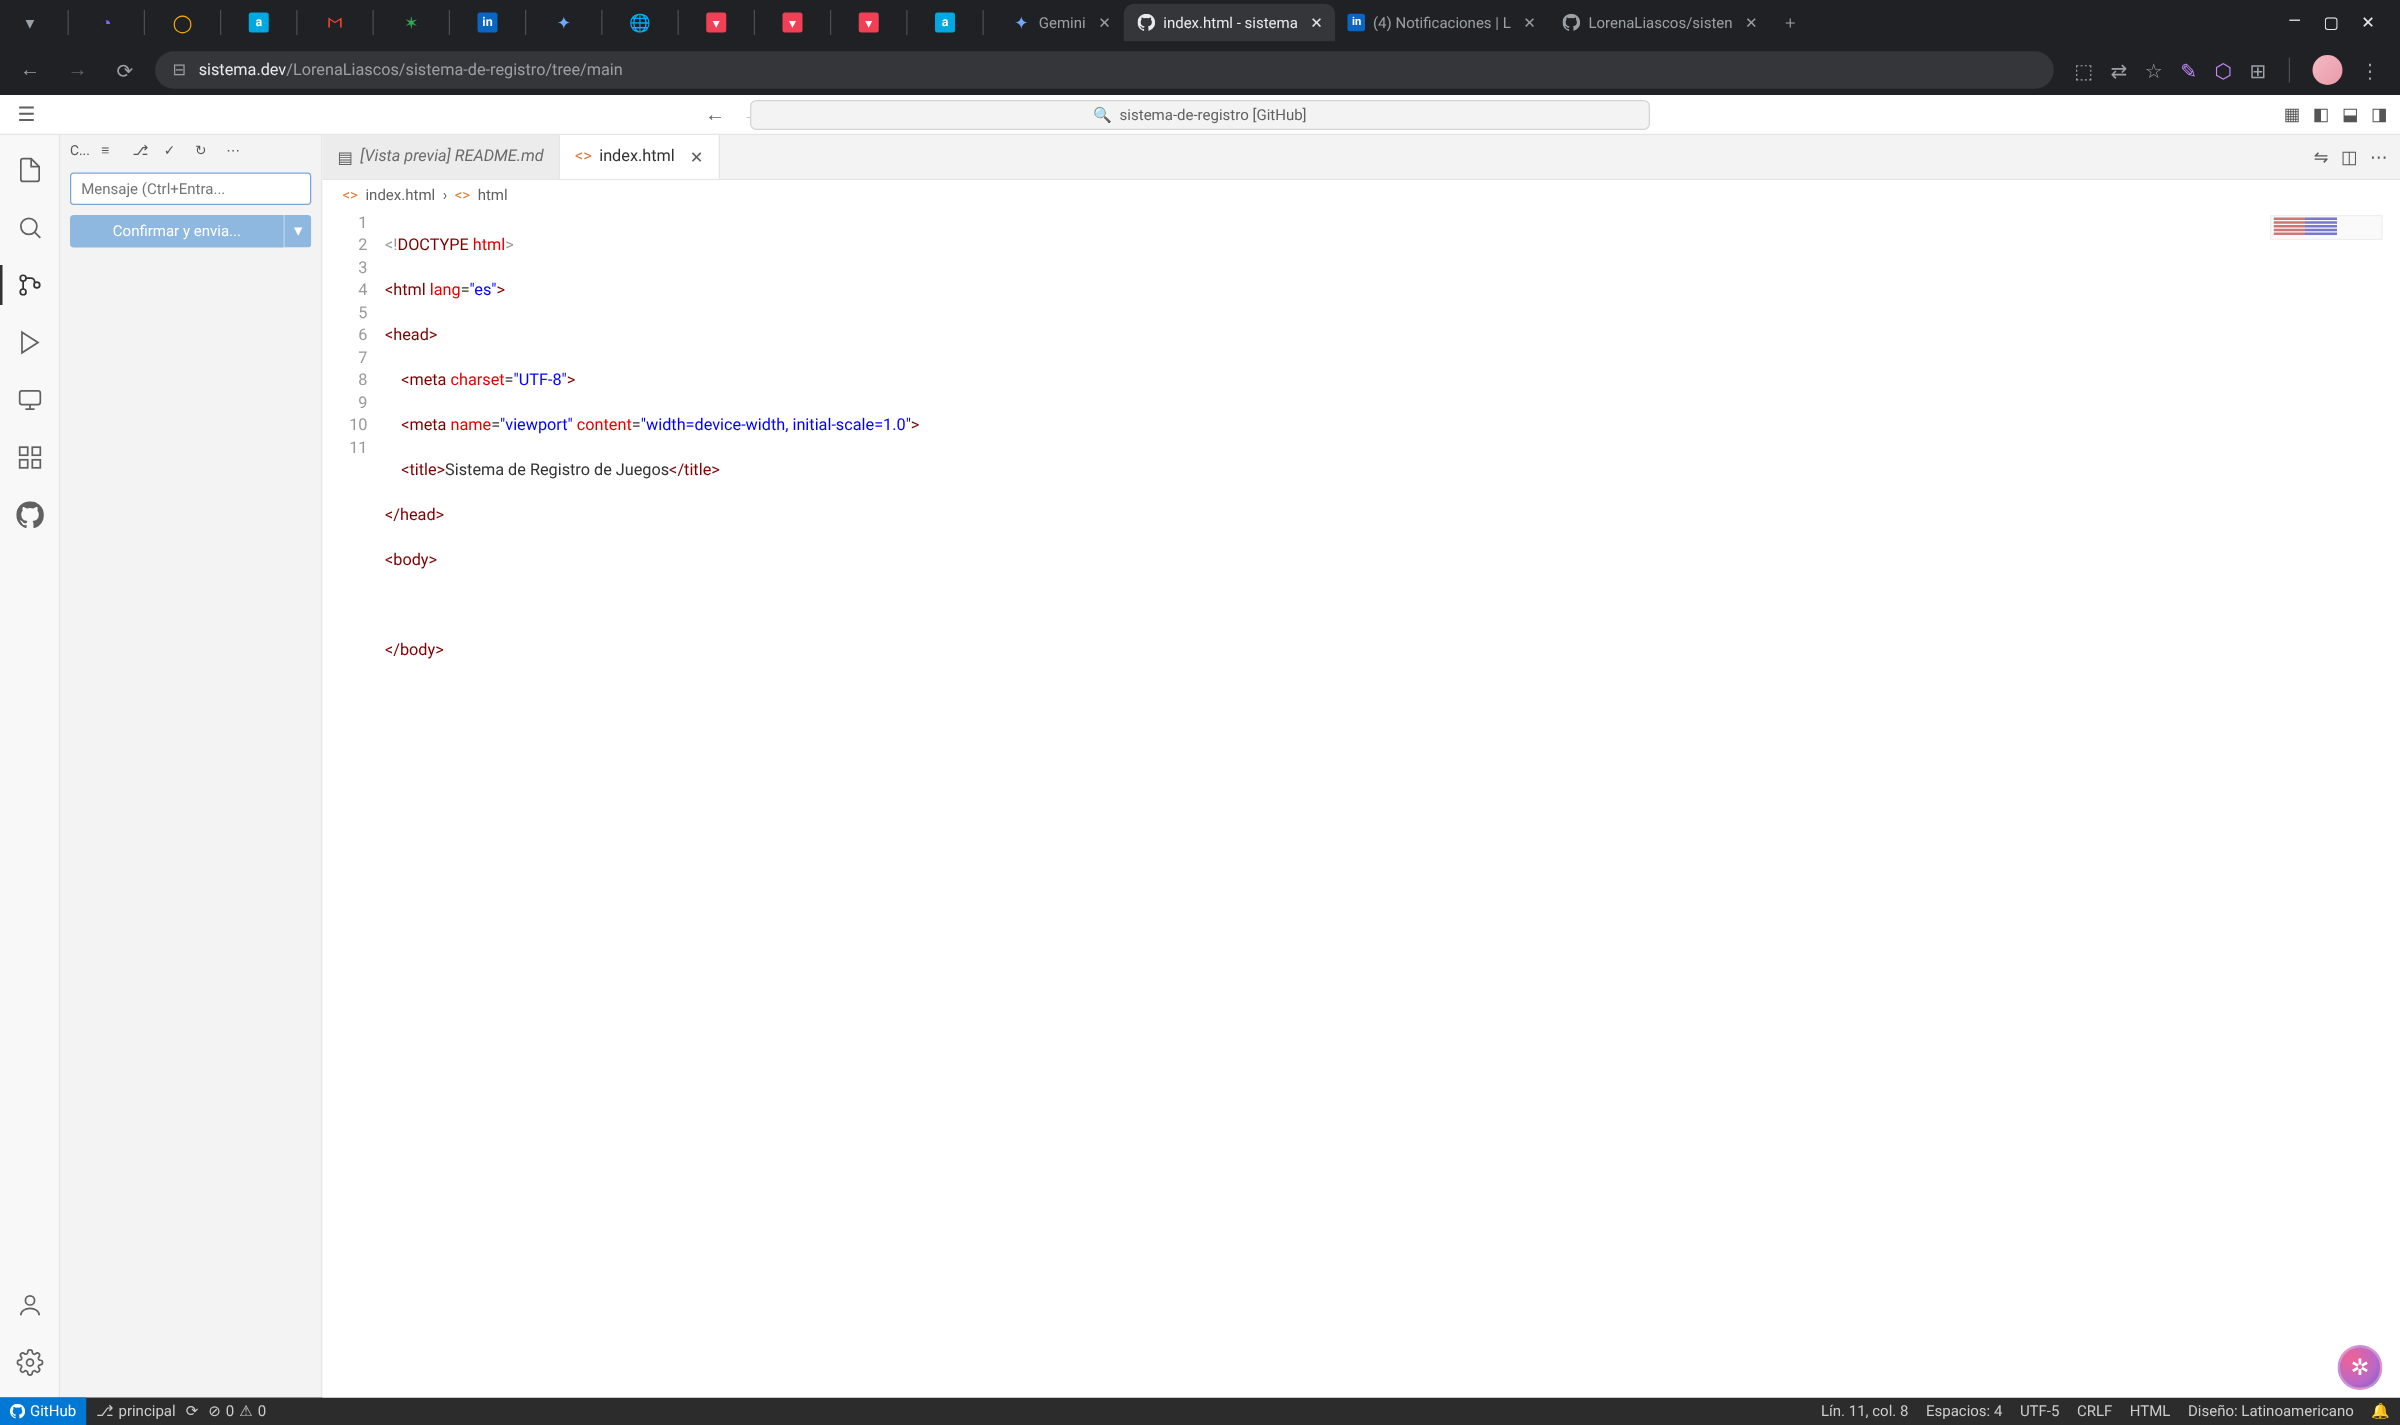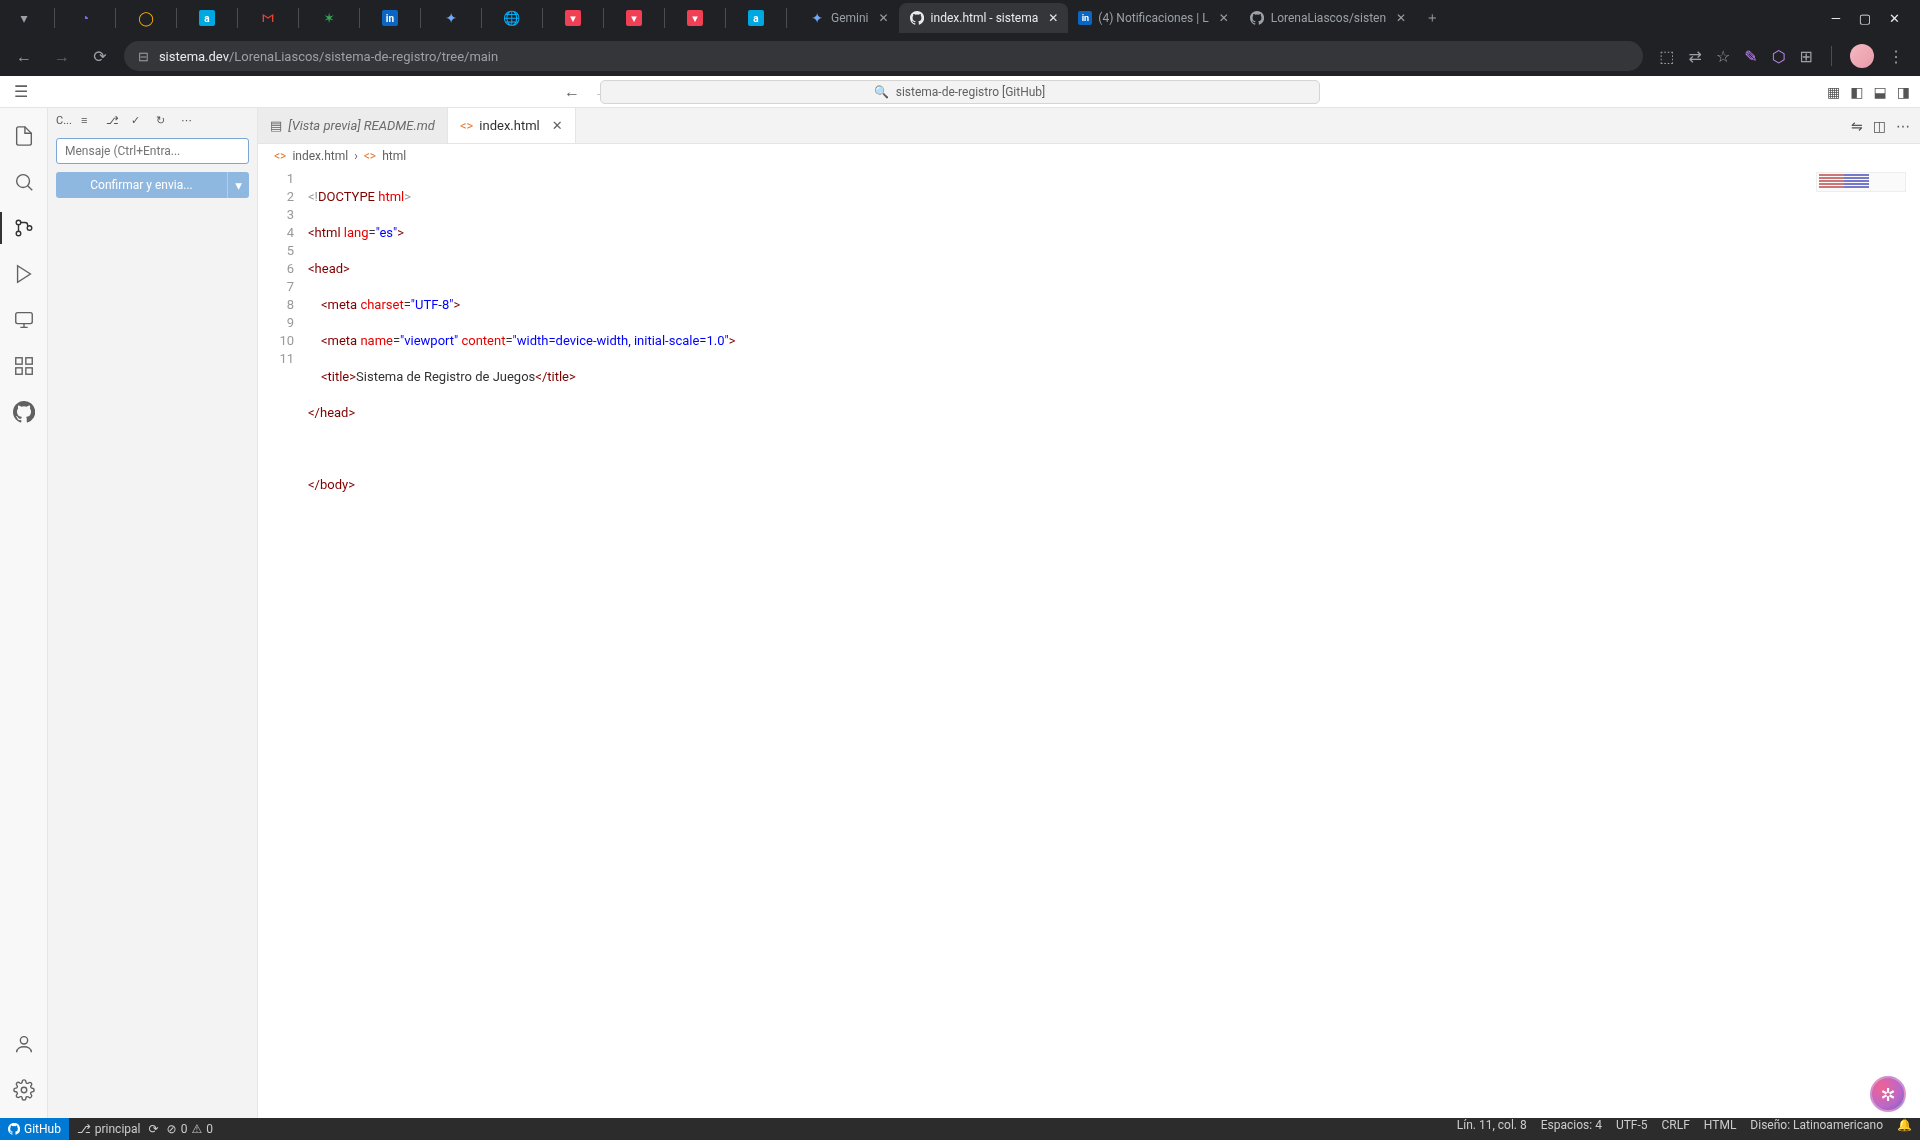--- a/index.html
+++ b/index.html
@@ -68,21 +68,21 @@
 .tok-angle { color: #800000; }
 .tok-attr { color: #e50000; }
 .tok-str { color: #0000ff; }
 .tok-text { color: #333; }
 .cursor { display:inline-block; width:1px; height:14px; background:#333; vertical-align:middle; }
 
 .minimap { position: absolute; right: 14px; top: 4px; width: 90px; height: 20px; background: #fafafa; border:1px solid #eee; }
 .minimap-line { height:2px; margin:1px 2px; background: linear-gradient(90deg, #c77 0%, #c77 30%, #77c 30%, #77c 60%, transparent 60%); }
 
 
-.status-bar { height: 22px; background: #2c2c2c; color: #ccc; display: flex; align-items: flex-start; font-size: 12px; padding: 0 8px; gap: 12px; }
+.status-bar { height: 22px; background: #2c2c2c; color: #ccc; display: flex; align-items: center; font-size: 12px; padding: 0 8px; gap: 12px; }
 .status-left { display: flex; align-items: center; gap: 8px; }
 .status-github { background: #0078d4; color: #fff; height: 22px; display: flex; align-items: center; padding: 0 8px; margin-left: -8px; gap:5px; }
 .status-right { margin-left: auto; display: flex; align-items: center; gap: 14px; }
 .status-item { display: flex; align-items: center; gap: 4px; }
 
 
 .fab { position: absolute; right: 14px; bottom: 28px; width: 36px; height: 36px; border-radius: 50%; background: radial-gradient(circle at 30% 30%, #f06292, #ba68c8 60%, #7e57c2); border: 2px solid rgba(255,255,255,0.3); display:flex; align-items:center; justify-content:center; color:#fff; font-size:18px; }
 
 svg { display: block; }
 </style>
@@ -319,20 +319,21 @@
           <div>11</div>
         </div>
         <div class="code">
 <div class="line"><span class="tok-doctype">&lt;!</span><span class="tok-tag">DOCTYPE</span> <span class="tok-attr">html</span><span class="tok-doctype">&gt;</span></div>
 <div class="line"><span class="tok-angle">&lt;</span><span class="tok-tag">html</span> <span class="tok-attr">lang</span>=<span class="tok-str">"es"</span><span class="tok-angle">&gt;</span></div>
 <div class="line"><span class="tok-angle">&lt;</span><span class="tok-tag">head</span><span class="tok-angle">&gt;</span></div>
 <div class="line">    <span class="tok-angle">&lt;</span><span class="tok-tag">meta</span> <span class="tok-attr">charset</span>=<span class="tok-str">"UTF-8"</span><span class="tok-angle">&gt;</span></div>
 <div class="line">    <span class="tok-angle">&lt;</span><span class="tok-tag">meta</span> <span class="tok-attr">name</span>=<span class="tok-str">"viewport"</span> <span class="tok-attr">content</span>=<span class="tok-str">"width=device-width, initial-scale=1.0"</span><span class="tok-angle">&gt;</span></div>
 <div class="line">    <span class="tok-angle">&lt;</span><span class="tok-tag">title</span><span class="tok-angle">&gt;</span><span class="tok-text">Sistema de Registro de Juegos</span><span class="tok-angle">&lt;/</span><span class="tok-tag">title</span><span class="tok-angle">&gt;</span></div>
 <div class="line"><span class="tok-angle">&lt;/</span><span class="tok-tag">head</span><span class="tok-angle">&gt;</span></div>
+<div class="line"><span class="tok-angle">&lt;</span><span class="tok-tag">body</span><span class="tok-angle">&gt;</span></div>
 <div class="line"> </div>
 <div class="line"><span class="tok-angle">&lt;/</span><span class="tok-tag">body</span><span class="tok-angle">&gt;</span></div>
         </div>
         <div class="minimap">
           <div class="minimap-line"></div>
             <div class="minimap-line"></div>
             <div class="minimap-line"></div>
             <div class="minimap-line"></div>
             <div class="minimap-line"></div>
         </div>

